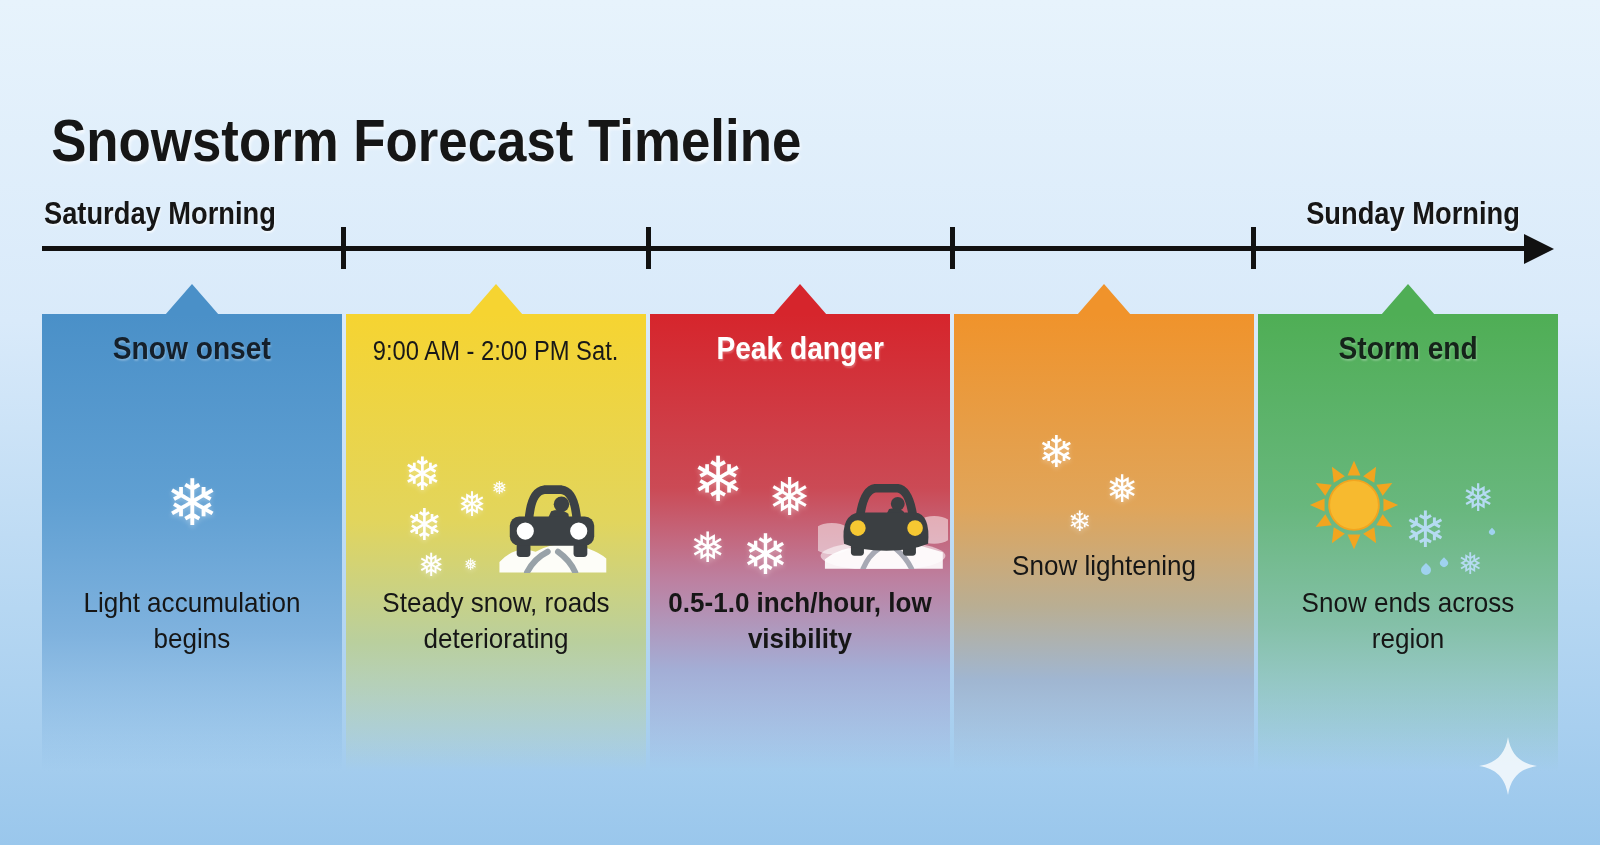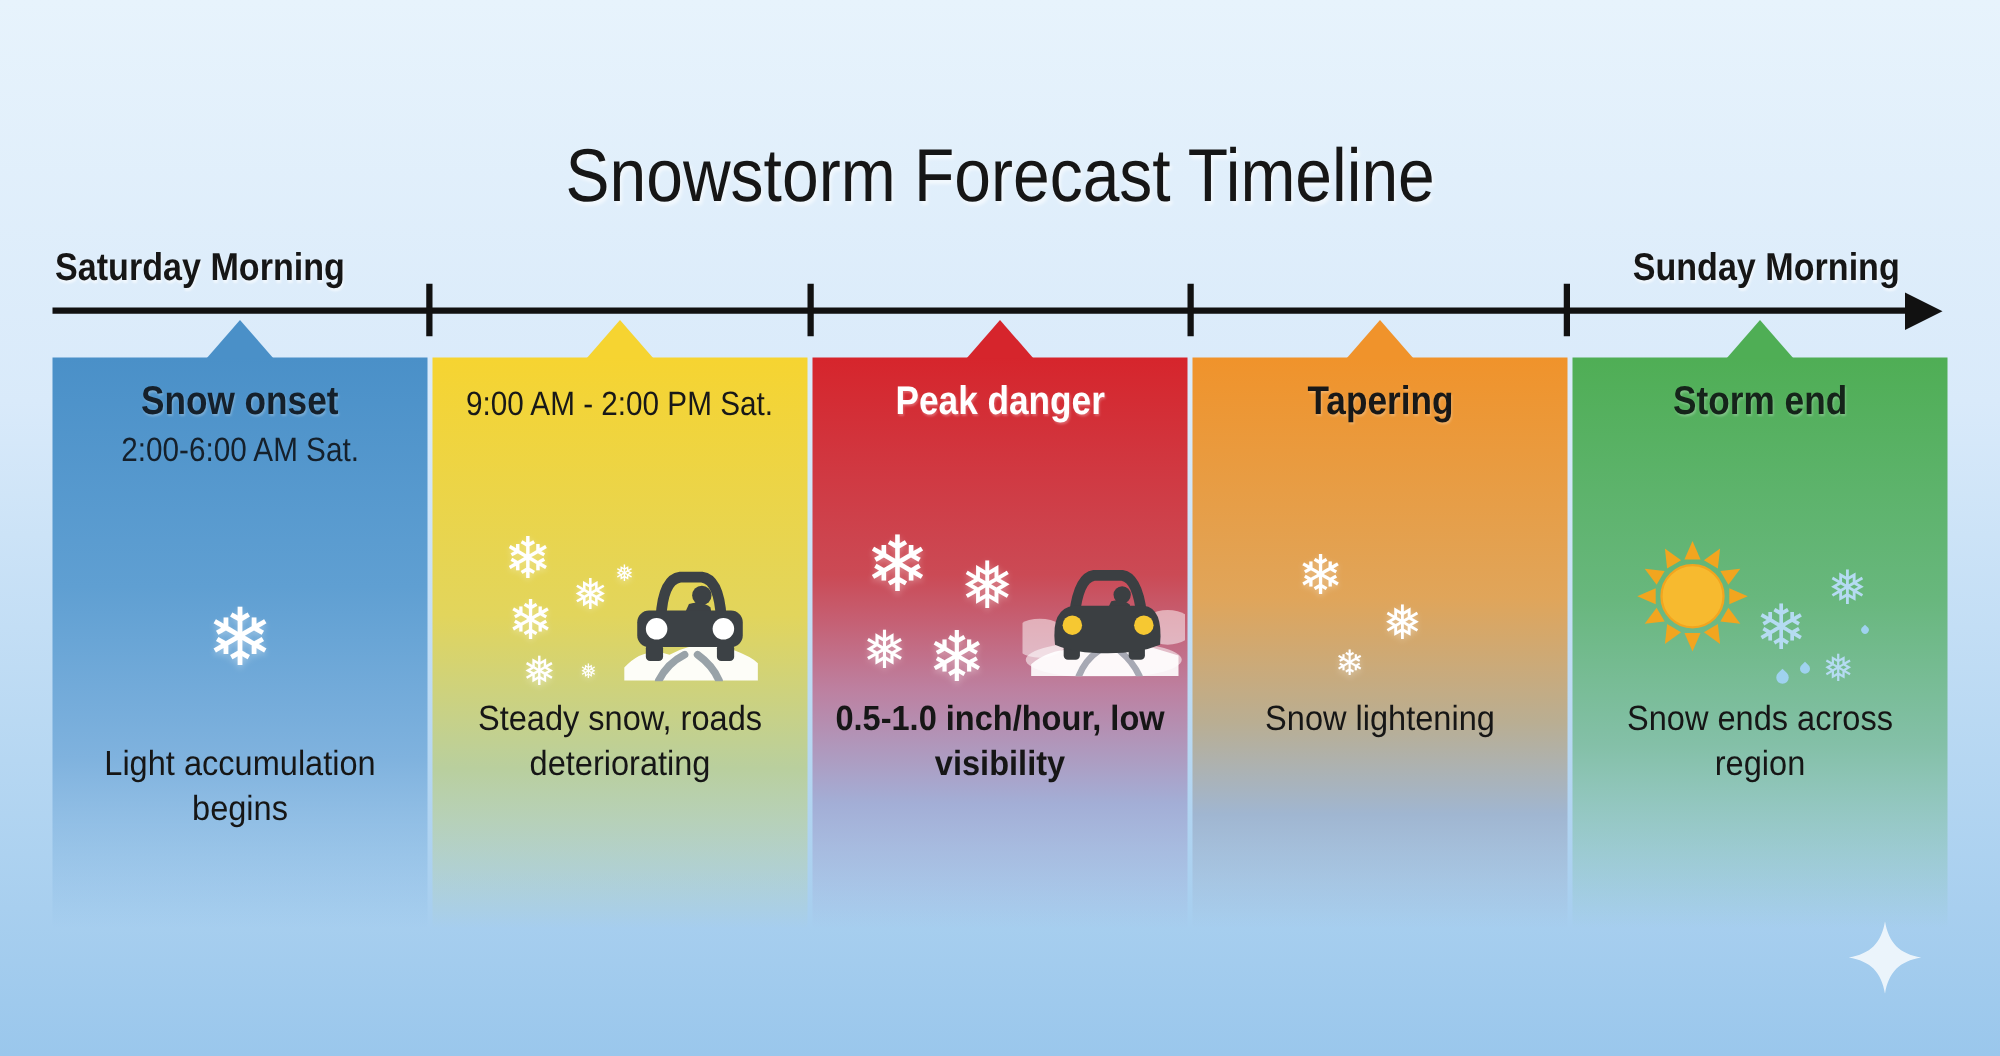--- a/index.html
+++ b/index.html
@@ -2,32 +2,32 @@
 <html><head>
 <meta charset="utf-8">
 <style>
   html,body{margin:0;padding:0;}
   body{font-family:"Liberation Sans", sans-serif;}
   .stage{position:relative;width:1600px;height:845px;overflow:hidden;
          background:linear-gradient(180deg,#e7f3fc 0%,#d9eafa 38%,#b6d7f2 72%,#9ac7ec 100%);}
   .cx{display:inline-block;transform:scaleX(.88);transform-origin:50% 50%;white-space:nowrap;}
   .cx-l{display:inline-block;transform:scaleX(.88);transform-origin:0 50%;white-space:nowrap;}
   .cx-r{display:inline-block;transform:scaleX(.88);transform-origin:100% 50%;white-space:nowrap;}
-  .title{position:absolute;top:106px;left:0;width:100%;text-align:center;
-         font-size:60px;font-weight:normal;color:#161616;
+  .title{position:absolute;top:106px;left:0;width:100%;
+         font-size:60px;font-weight:bold;color:#161616;
          text-shadow:2px 3px 3px rgba(255,255,255,.6);}
   .tl-label{position:absolute;top:196px;font-size:31px;font-weight:bold;color:#161616;
          text-shadow:1px 2px 2px rgba(255,255,255,.6);}
   .tl-label.left{left:44px;}
   .tl-label.right{right:80px;}
   .axis{position:absolute;left:42px;top:246px;width:1488px;height:5px;background:#111;}
   .arrowhead{position:absolute;left:1524px;top:234px;width:0;height:0;
          border-top:15px solid transparent;border-bottom:15px solid transparent;border-left:30px solid #111;}
   .tick{position:absolute;top:227px;width:5px;height:42px;background:#111;}
-  .panels{position:absolute;left:42px;top:286px;width:1516px;height:457px;display:flex;gap:4px;}
+  .panels{position:absolute;left:42px;top:314px;width:1516px;height:457px;display:flex;gap:4px;}
   .panel{flex:1;position:relative;padding-top:16px;text-align:center;}
   .tri{position:absolute;top:-30px;left:50%;margin-left:-27px;width:0;height:0;
        border-left:27px solid transparent;border-right:27px solid transparent;
        border-bottom:31px solid var(--accent,#999);}
   .panel-title{font-size:32px;font-weight:bold;color:var(--tc,#181818);line-height:1.15;
        text-shadow:1px 2px 2px rgba(255,255,255,.25);}
   .panel-time{font-size:27px;color:var(--tc,#181818);margin-top:7px;line-height:1.1;}
   .icon-box{position:relative;height:200px;margin-top:12px;overflow:visible;}
   .panel-desc{font-size:28px;color:#161616;line-height:1.28;width:292px;margin:6px auto 0;
        transform:scaleX(.93);transform-origin:50% 0;}
@@ -55,21 +55,20 @@
   <div class="tick" style="left:341px"></div>
   <div class="tick" style="left:646px"></div>
   <div class="tick" style="left:950px"></div>
   <div class="tick" style="left:1251px"></div>
 
   <div class="panels">
 
     <div class="panel" style="background: linear-gradient(rgb(74, 144, 200) 0%, rgb(95, 159, 210) 40%, rgb(127, 178, 222) 70%, rgba(154, 199, 236, 0) 100%); --accent: #4a90c8; --tc: #15202b;">
       <div class="tri"></div>
       <div class="panel-title"><span class="cx">Snow onset</span></div>
-      <div class="panel-time"><span class="cx">2:00-6:00 AM Sat.</span></div>
       <div class="icon-box">
         <span class="flake" style="left:50%;top:92px;font-size:64px;transform:translateX(-50%)">❄</span>
       </div>
       <div class="panel-desc">Light accumulation begins</div>
     </div>
 
     <div class="panel" style="background: linear-gradient(rgb(246, 212, 49) 0%, rgb(226, 213, 92) 45%, rgb(185, 207, 158) 72%, rgba(154, 199, 236, 0) 100%); --accent: #f6d431; --tc: #181818;">
       <div class="tri"></div>
       <div class="panel-time"><span class="cx">9:00 AM - 2:00 PM Sat.</span></div>
       <div class="icon-box">
@@ -119,21 +118,20 @@
           <path d="M30 86 Q26 52 48 50 L112 50 Q130 52 127 86 Q108 94 79 94 Q48 94 30 86 Z" fill="#3b3f42"></path>
           <circle cx="46" cy="68" r="9" fill="#f6c832"></circle>
           <circle cx="112" cy="68" r="9" fill="#f6c832"></circle>
         </svg>
       </div>
       <div class="panel-desc bold">0.5-1.0 inch/hour, low visibility</div>
     </div>
 
     <div class="panel" style="background: linear-gradient(rgb(240, 147, 43) 0%, rgb(224, 165, 90) 42%, rgb(185, 174, 147) 64%, rgb(160, 182, 209) 80%, rgba(154, 199, 236, 0) 100%); --accent: #f0932b; --tc: #181818;">
       <div class="tri"></div>
-      <div class="panel-title"><span class="cx">Tapering</span></div>
       <div class="icon-box">
         <span class="flake" style="left:84px;top:88px;font-size:44px">❄</span>
         <span class="flake" style="left:152px;top:128px;font-size:38px">❅</span>
         <span class="flake" style="left:114px;top:166px;font-size:28px">❄</span>
       </div>
       <div class="panel-desc">Snow lightening</div>
     </div>
 
     <div class="panel" style="background: linear-gradient(rgb(79, 174, 85) 0%, rgb(104, 183, 125) 42%, rgb(132, 192, 168) 68%, rgba(154, 199, 236, 0) 100%); --accent: #4fae55; --tc: #15241a;">
       <div class="tri"></div>

